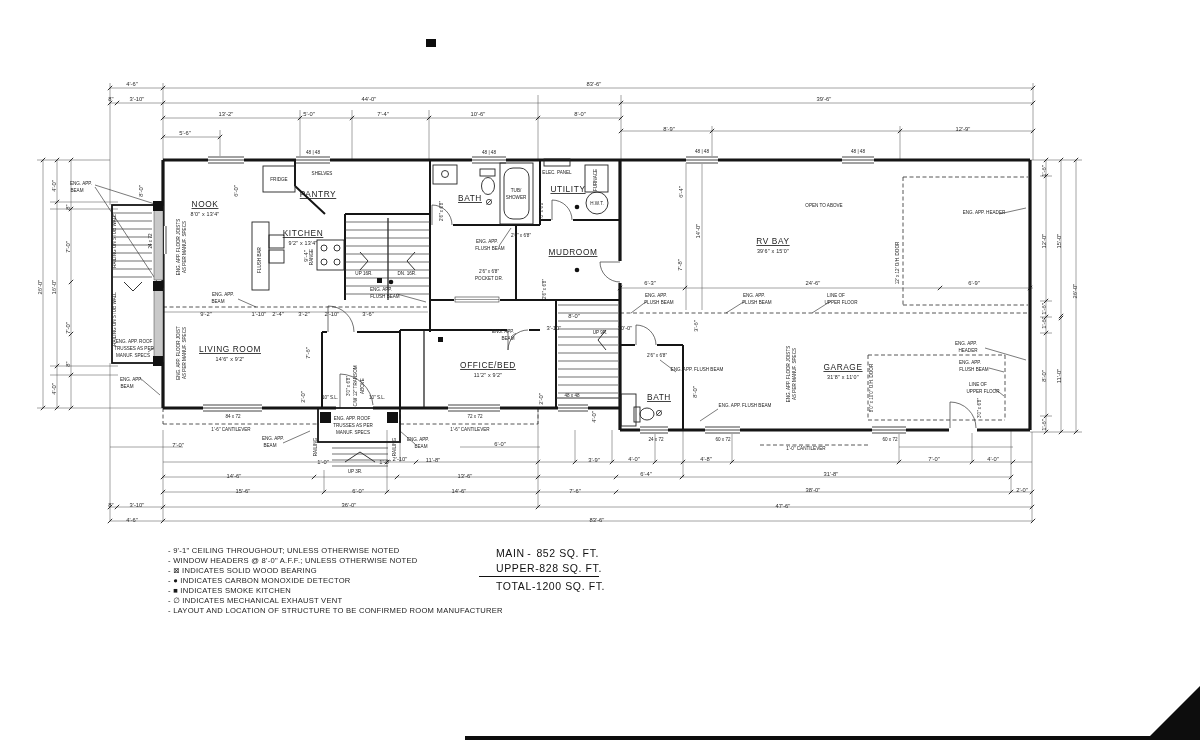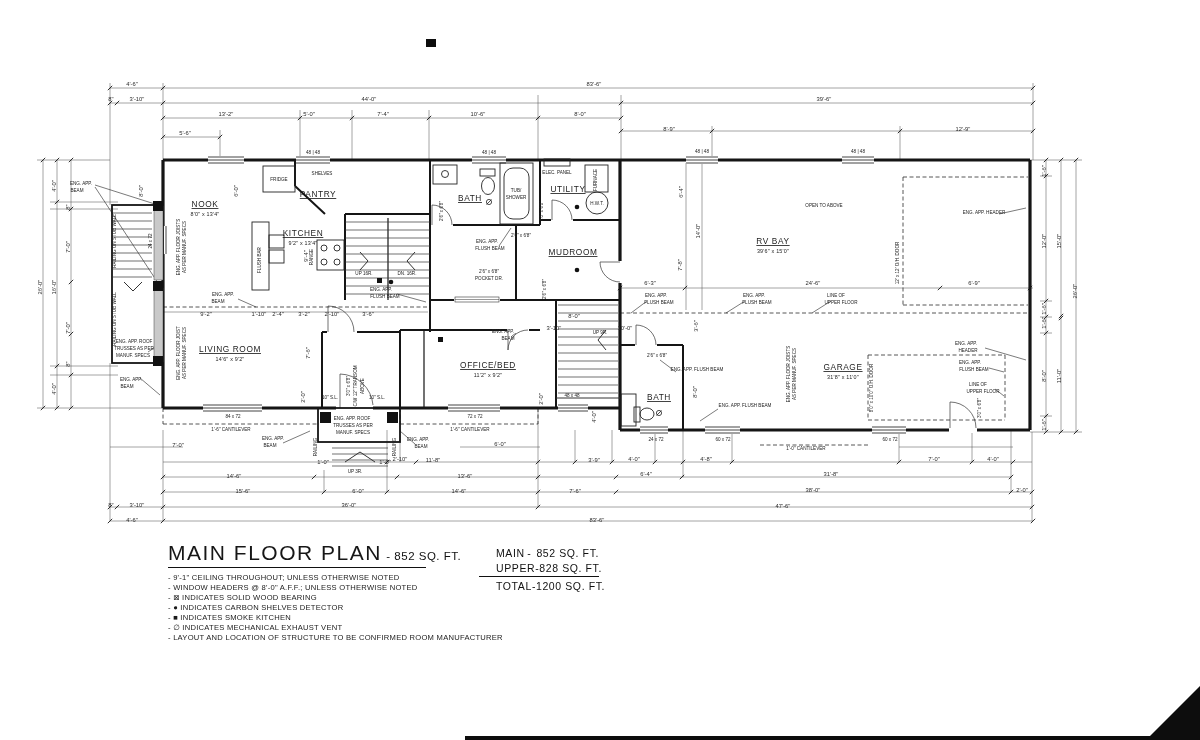--- a/index.html
+++ b/index.html
@@ -408,29 +408,25 @@
       <text x="813" y="285" class="dim" font-size="5">24'-6"</text>
       <text x="974" y="285" class="dim" font-size="5">6'-9"</text>
       <text x="683" y="192" class="dim" font-size="5" transform="rotate(-90 683 192)">6'-4"</text>
       <text x="700" y="231" class="dim" font-size="5" transform="rotate(-90 700 231)">14'-0"</text>
       <text x="682" y="265" class="dim" font-size="5" transform="rotate(-90 682 265)">7'-8"</text>
       <text x="698" y="326" class="dim" font-size="4.4" transform="rotate(-90 698 326)">3'-6"</text>
       <text x="697" y="392" class="dim" font-size="4.6" transform="rotate(-90 697 392)">8'-0"</text>
     </svg>
 
   <div class="title-block">
-    <div class="tb-head">
-      <span class="tb-title">MAIN FLOOR PLAN</span>
-      <span class="tb-sub">- 852 SQ. FT.</span>
-    </div>
     <div class="notes">
       <div class="note">- 9'-1" CEILING THROUGHOUT; UNLESS OTHERWISE NOTED</div>
       <div class="note">- WINDOW HEADERS @ 8'-0" A.F.F.; UNLESS OTHERWISE NOTED</div>
       <div class="note">- ⊠ INDICATES SOLID WOOD BEARING</div>
-      <div class="note">- ● INDICATES CARBON SHELVES DETECTOR</div>
+      <div class="note">- ● INDICATES CARBON MONOXIDE DETECTOR</div>
       <div class="note">- ■ INDICATES SMOKE KITCHEN</div>
       <div class="note">- ∅ INDICATES MECHANICAL EXHAUST VENT</div>
       <div class="note">- LAYOUT AND LOCATION OF STRUCTURE TO BE CONFIRMED ROOM MANUFACTURER</div>
     </div>
   </div>
 
   <div class="area-table">
     <div class="area-row">
       <span class="a-label">MAIN</span>
       <span class="a-sep">-</span>

